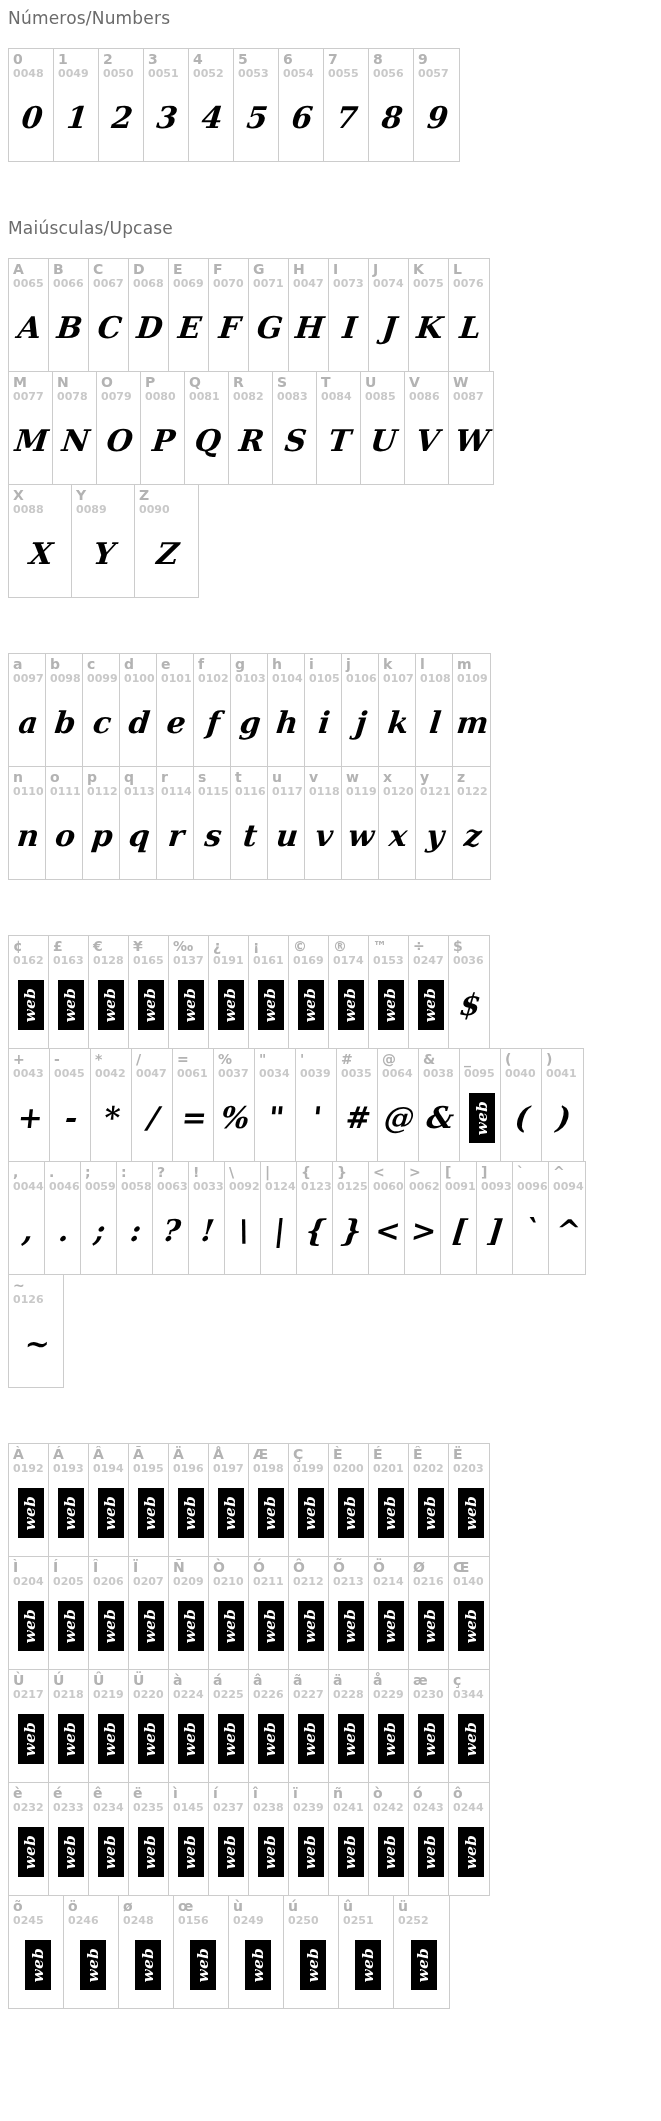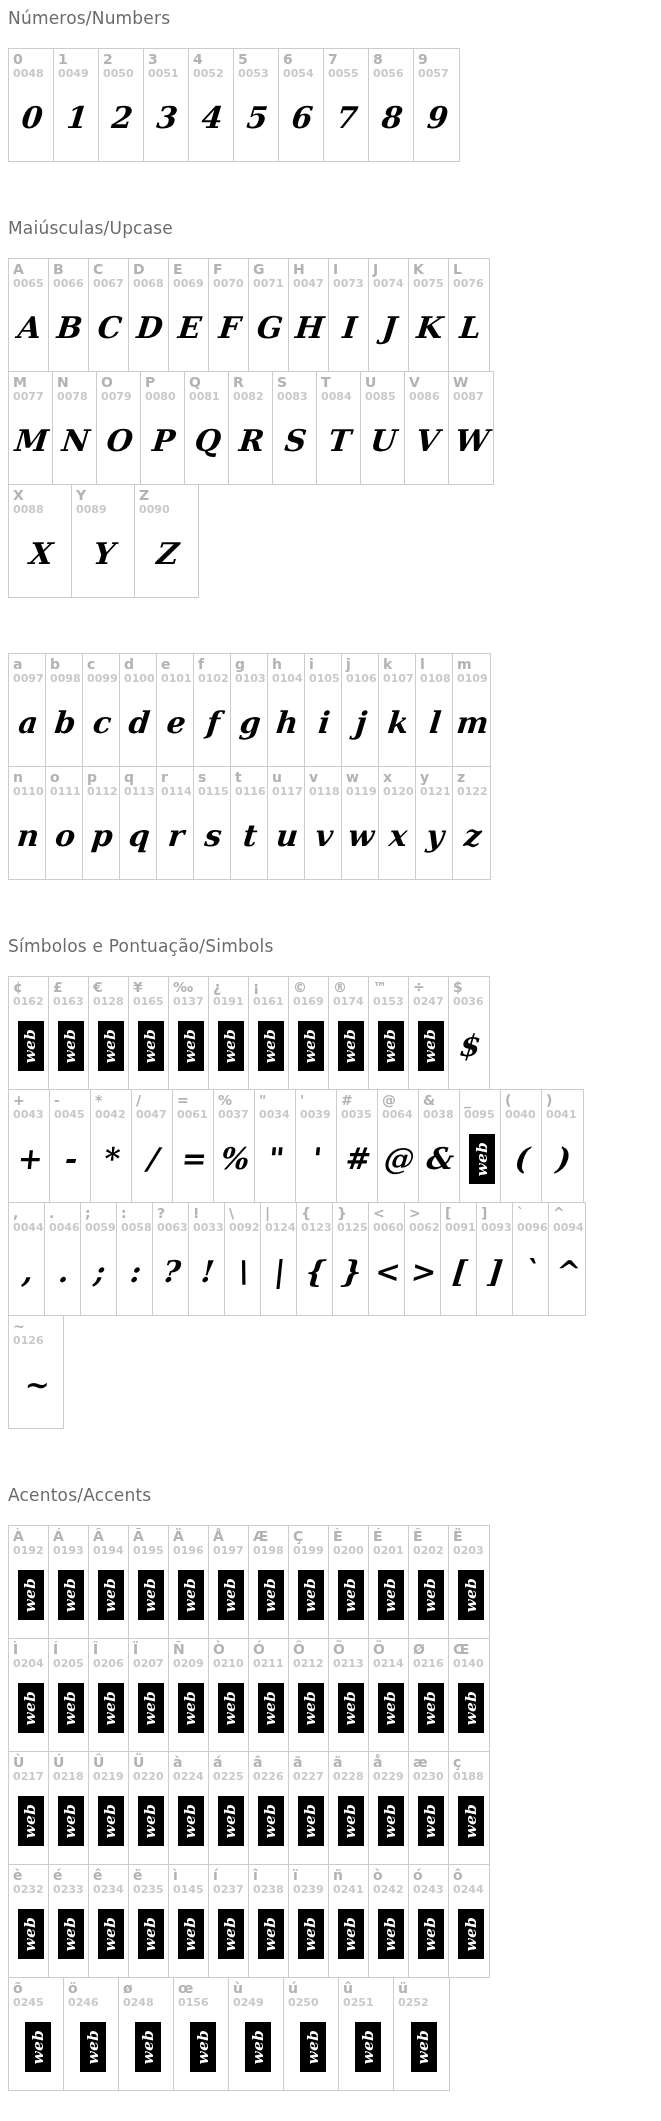--- a/index.html
+++ b/index.html
@@ -371,21 +371,20 @@
           <div class="cell-glyph">y</div>
         </div>
         <div class="char-cell" style="width: 37px;">
           <div class="cell-char">z</div>
           <div class="cell-code">0122</div>
           <div class="cell-glyph">z</div>
         </div>
       </div>
     </div>
     <div class="section">
-      <div class="section-title">Símbolos e Pontuação/Simbols</div>
       <div class="char-row">
         <div class="char-cell" style="width: 40px;">
           <div class="cell-char">¢</div>
           <div class="cell-code">0162</div>
           <div class="glyph-box-wrap">
             <div class="web-box">
               <span>web</span>
             </div>
           </div>
         </div>
@@ -645,21 +644,20 @@
       </div>
       <div class="char-row">
         <div class="char-cell" style="width: 54px;">
           <div class="cell-char">~</div>
           <div class="cell-code">0126</div>
           <div class="cell-glyph">~</div>
         </div>
       </div>
     </div>
     <div class="section">
-      <div class="section-title">Acentos/Accents</div>
       <div class="char-row">
         <div class="char-cell" style="width: 40px;">
           <div class="cell-char">À</div>
           <div class="cell-code">0192</div>
           <div class="glyph-box-wrap">
             <div class="web-box">
               <span>web</span>
             </div>
           </div>
         </div>
@@ -968,21 +966,21 @@
           <div class="cell-char">æ</div>
           <div class="cell-code">0230</div>
           <div class="glyph-box-wrap">
             <div class="web-box">
               <span>web</span>
             </div>
           </div>
         </div>
         <div class="char-cell" style="width: 40px;">
           <div class="cell-char">ç</div>
-          <div class="cell-code">0188</div>
+          <div class="cell-code">0344</div>
           <div class="glyph-box-wrap">
             <div class="web-box">
               <span>web</span>
             </div>
           </div>
         </div>
       </div>
       <div class="char-row">
         <div class="char-cell" style="width: 40px;">
           <div class="cell-char">è</div>

